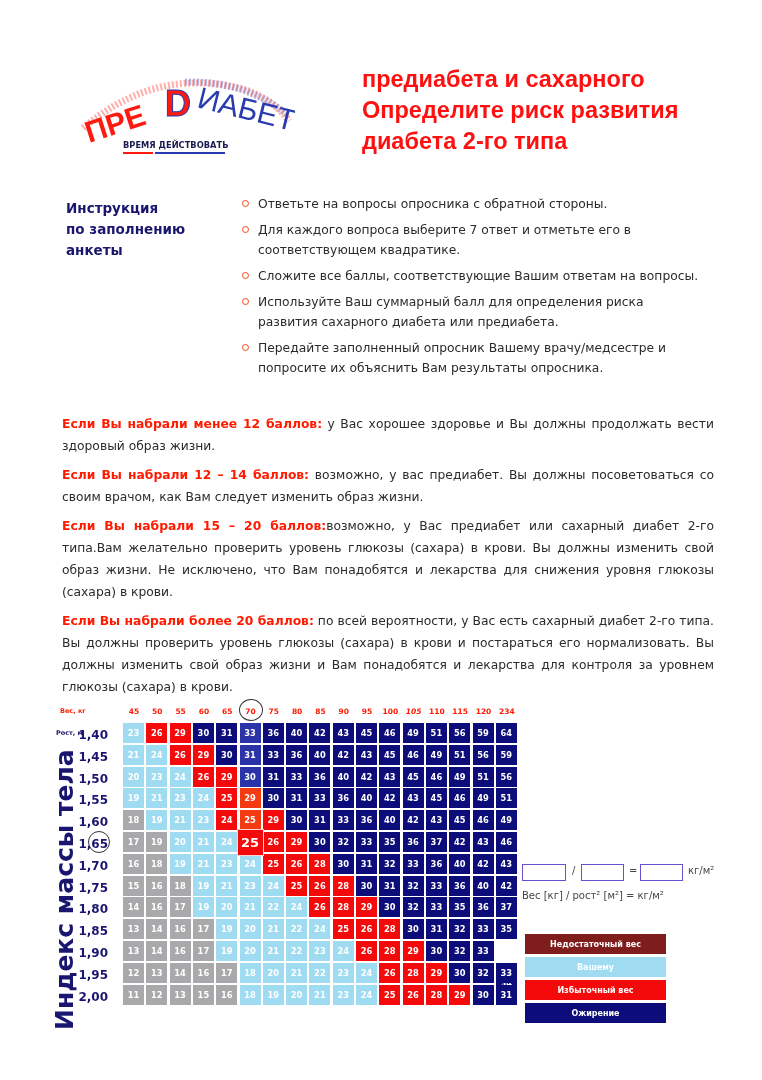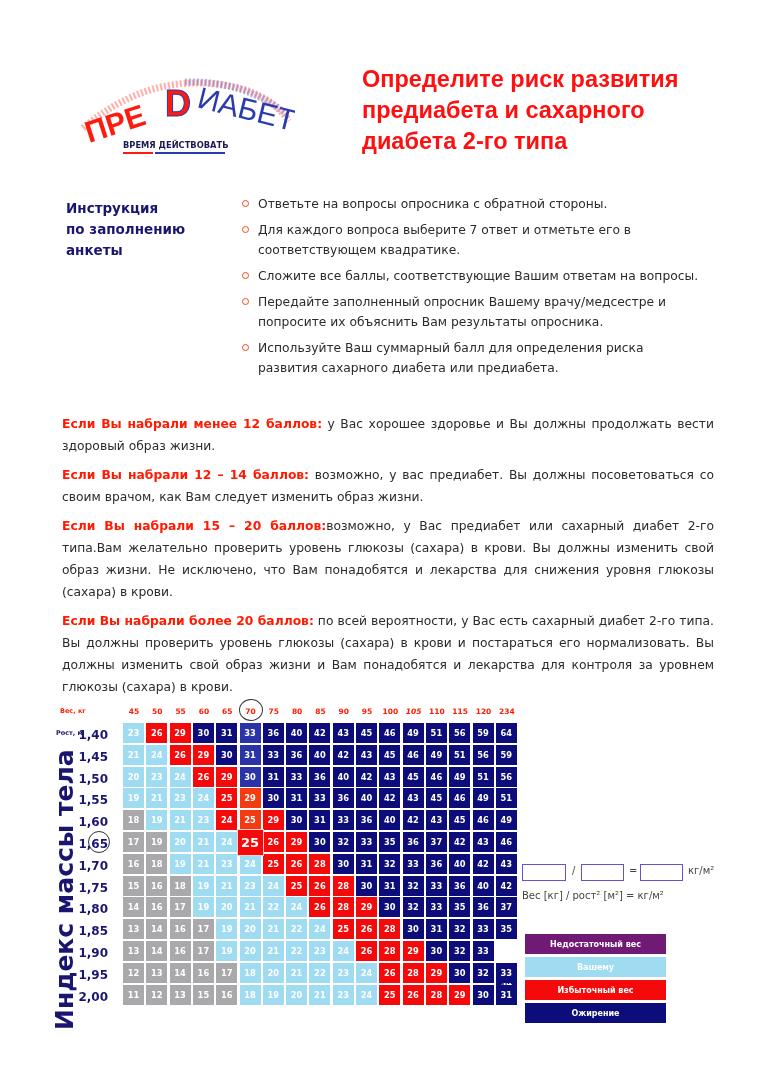--- a/index.html
+++ b/index.html
@@ -54,36 +54,36 @@
     <text x="10" y="68" font-family="Liberation Sans, sans-serif" font-weight="bold" font-size="30" fill="#ff1a10" transform="rotate(-18 40 60)">ПРЕ</text>
     <text x="90" y="50" font-family="Liberation Sans, sans-serif" font-weight="bold" font-size="36" fill="#ff1a10" stroke="#2a3ab0" stroke-width="1">D</text>
     <text x="122" y="48" font-family="Liberation Sans, sans-serif" font-size="30" fill="#2a3ab0" transform="rotate(14 150 40)">ИАБЕТ</text>
     <text x="48" y="82" font-family="DejaVu Sans, sans-serif" font-weight="bold" font-size="8.3" fill="#1a1a50">ВРЕМЯ ДЕЙСТВОВАТЬ</text>
     <rect x="48" y="86" width="30" height="2" fill="#ff1a10"></rect>
     <rect x="80" y="86" width="70" height="2" fill="#2a3ab0"></rect>
   </svg>
 </div>
 
 <div id="title">
+  <div>предиабета и сахарного</div>
   <div>Определите риск развития</div>
-  <div>предиабета и сахарного</div>
   <div>диабета 2-го типа</div>
 </div>
 
 <div id="instr-head">
   <div>Инструкция</div>
   <div>по заполнению</div>
   <div>анкеты</div>
 </div>
 <ul id="instr-list">
   <li><span class="bullet"></span><span>Ответьте на вопросы опросника с обратной стороны.</span></li>
   <li style="width:395px"><span class="bullet"></span><span>Для каждого вопроса выберите 7 ответ и отметьте его в соответствующем квадратике.</span></li>
   <li><span class="bullet"></span><span>Сложите все баллы, соответствующие Вашим ответам на вопросы.</span></li>
+  <li style="width:420px"><span class="bullet"></span><span>Используйте Ваш суммарный балл для определения риска развития сахарного диабета или предиабета.</span></li>
   <li><span class="bullet"></span><span>Передайте заполненный опросник Вашему врачу/медсестре и попросите их объяснить Вам результаты опросника.</span></li>
-  <li style="width:420px"><span class="bullet"></span><span>Используйте Ваш суммарный балл для определения риска развития сахарного диабета или предиабета.</span></li>
 </ul>
 
 <div id="scores">
   <p><span class="hl">Если Вы набрали менее 12 баллов:</span><span> у Вас хорошее здоровье и Вы должны продолжать вести здоровый образ жизни.</span></p>
   <p><span class="hl">Если Вы набрали 12 – 14 баллов:</span><span> возможно, у вас предиабет. Вы должны посоветоваться со своим врачом, как Вам следует изменить образ жизни.</span></p>
   <p><span class="hl">Если Вы набрали 15 – 20 баллов:</span><span>возможно, у Вас предиабет или сахарный диабет 2-го типа.Вам желательно проверить уровень глюкозы (сахара) в крови. Вы должны изменить свой образ жизни. Не исключено, что Вам понадобятся и лекарства для снижения уровня глюкозы (сахара) в крови.</span></p>
   <p><span class="hl">Если Вы набрали более 20 баллов:</span><span> по всей вероятности, у Вас есть сахарный диабет 2-го типа. Вы должны проверить уровень глюкозы (сахара) в крови и постараться его нормализовать. Вы должны изменить свой образ жизни и Вам понадобятся и лекарства для контроля за уровнем глюкозы (сахара) в крови.</span></p>
 </div>
 
 <div id="vert-label">Индекс массы тела</div>
@@ -93,21 +93,21 @@
   <div class="fbox" style="left:0;width:44px"></div>
   <span class="fsym" style="left:50px">/</span>
   <div class="fbox" style="left:59px;width:43px"></div>
   <span class="fsym" style="left:107px">=</span>
   <div class="fbox" style="left:118px;width:43px"></div>
   <span class="fsym" style="left:166px">кг/м²</span>
 </div>
 <div id="formula-caption">Вес [кг]   /  рост² [м²]  = кг/м²</div>
 
 <div id="legend">
-  <div class="leg" style="background:#701a75">Недостаточный вес</div>
+  <div class="leg" style="background:#7f1d1d">Недостаточный вес</div>
   <div class="leg" style="background:#9fdcf2">Вашему</div>
   <div class="leg" style="background:#f40a0a">Избыточный вес</div>
   <div class="leg" style="background:#0c0c7a">Ожирение</div>
 </div>
 
 <div class="hdr-label" style="left: 60px; top: 707px; color: rgb(255, 26, 0);">Вес, кг</div>
 <div class="hdr-label" style="left: 56px; top: 729px; color: rgb(26, 22, 112);">Рост, м</div>
 <div class="hdr-weight" style="left: 123px; top: 707px;">45</div>
 <div class="hdr-weight" style="left: 146.3px; top: 707px;">50</div>
 <div class="hdr-weight" style="left: 169.6px; top: 707px;">55</div>

